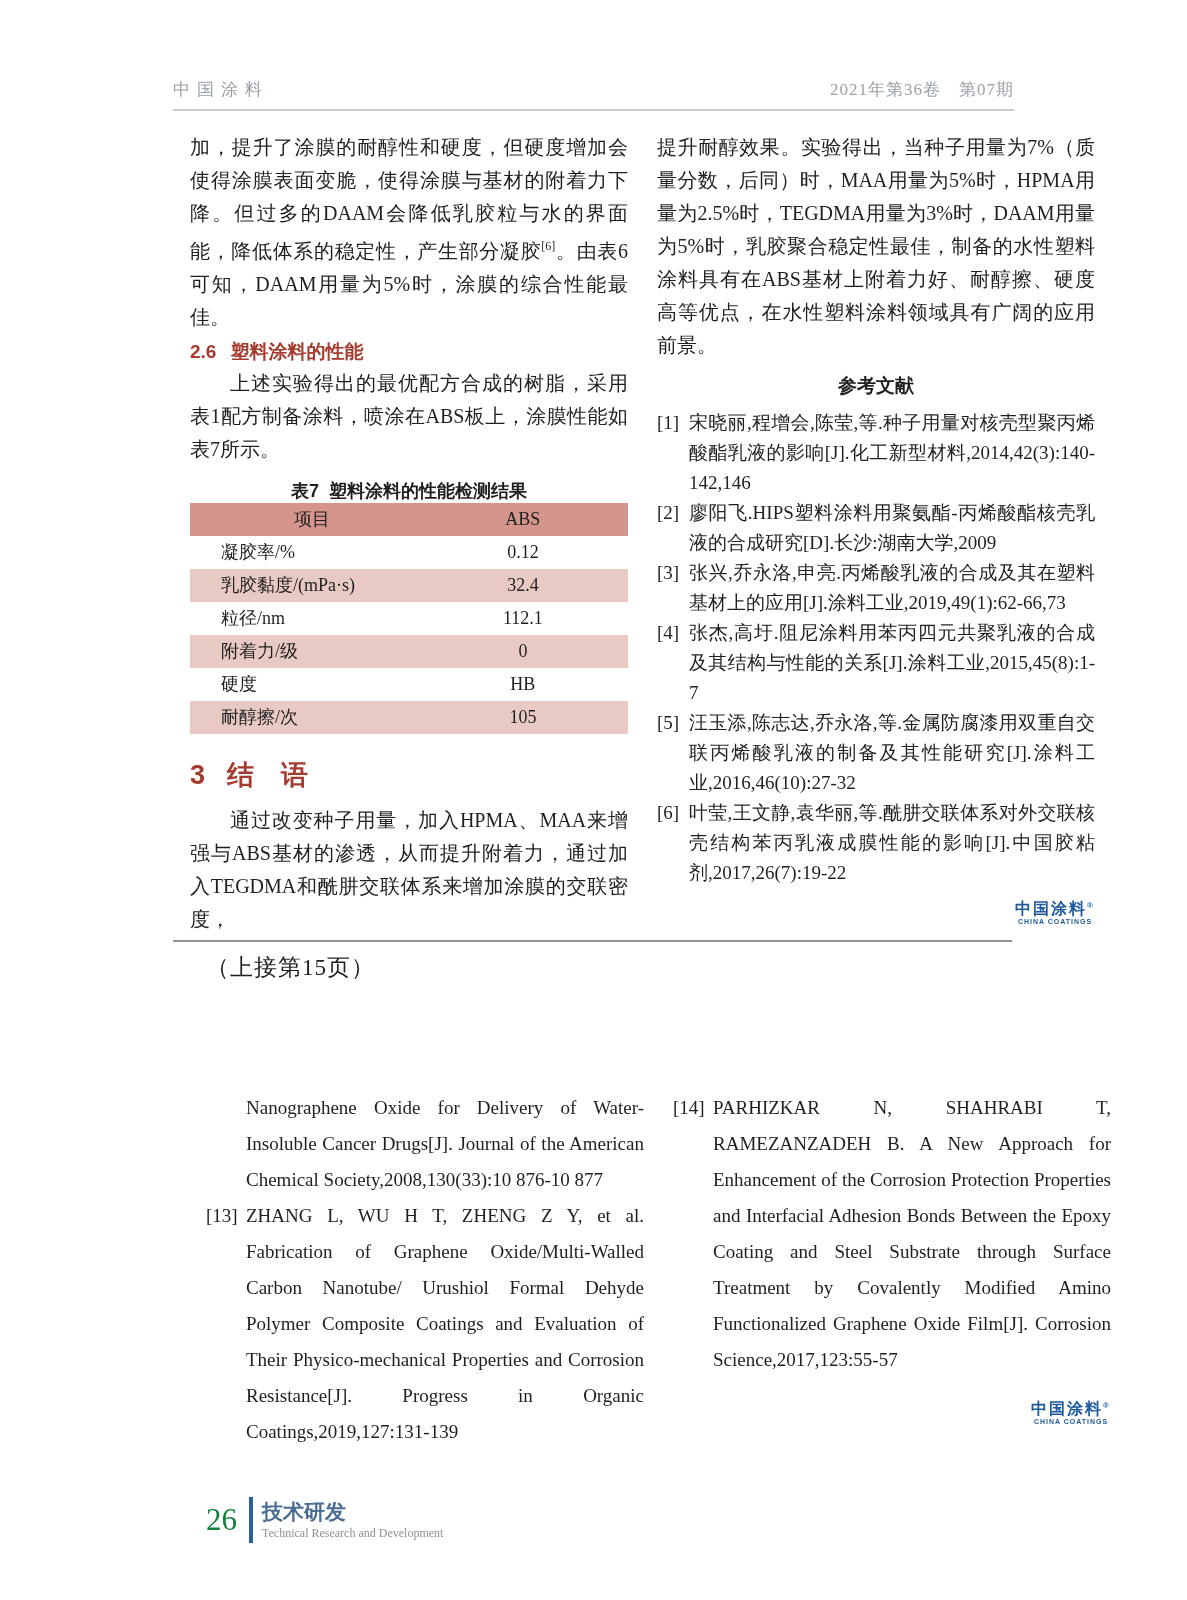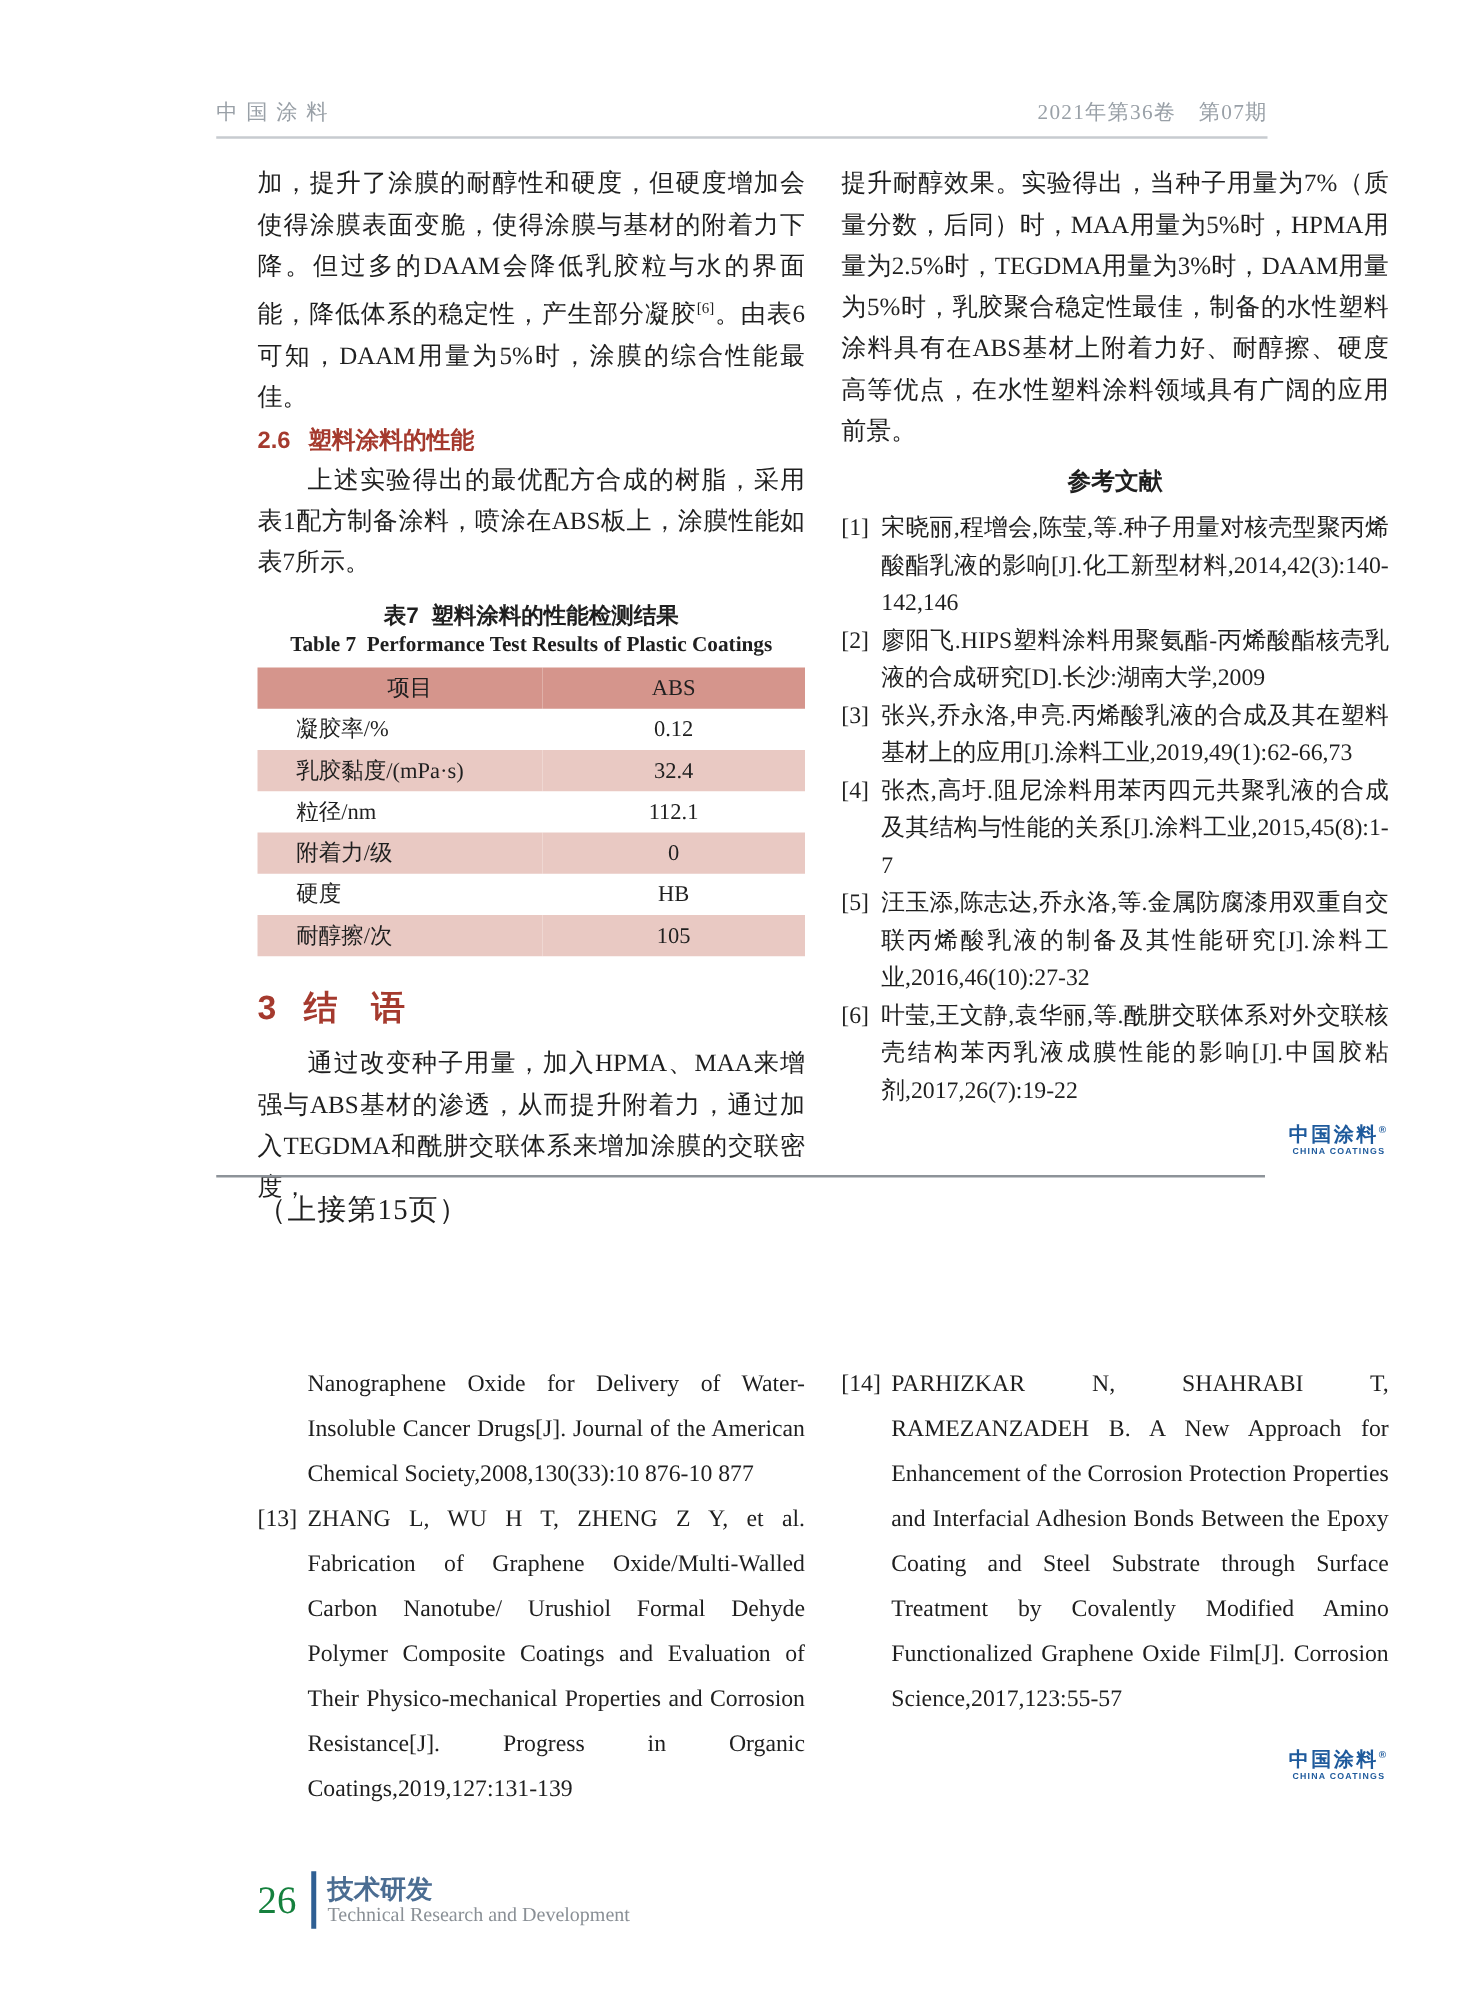--- a/index.html
+++ b/index.html
@@ -14,21 +14,21 @@
   .page-header {
     position:absolute; left:100px; right:100px; top:78px;
     display:flex; justify-content:space-between; align-items:flex-end;
     padding-bottom:8px; border-bottom:2px solid #c7cbd0;
     color:#99a0a7; font-size:17px;
   }
   .journal-name { letter-spacing:7px; }
   .issue-info   { letter-spacing:1px; }
 
   
-  .cols-top { position:absolute; left:133px; top:131px; width:905px; display:flex; gap:29px; }
+  .cols-top { position:absolute; left:117px; top:131px; width:905px; display:flex; gap:29px; }
   .col { width:438px; font-size:20px; line-height:33px; text-align:justify; }
   .para { text-align:justify; }
   .indent { text-indent:2em; }
   sup.ref-sup { font-size:12px; }
 
   .sec-heading {
     color:#a53a2e; font-family:"Liberation Sans", sans-serif; font-weight:bold;
     font-size:19px; line-height:30px; margin-top:3px; text-align:left;
   }
   .sec-heading .sec-num { margin-right:14px; }
@@ -80,21 +80,21 @@
   ul.brefs { list-style:none; }
   ul.brefs li { position:relative; padding-left:40px; text-align:justify; }
   ul.brefs li .ref-num { position:absolute; left:0; }
   .bcol .logo-row { margin-top:22px; }
 
   
   .page-footer { position:absolute; left:133px; top:1496px; display:flex; align-items:center; }
   .page-num { font-size:31px; color:#15803d; margin-right:12px; line-height:48px; }
   .footer-bar { width:4px; height:46px; background:#2e5f93; margin-right:9px; }
   .footer-sec-zh { font-family:"Liberation Sans", sans-serif; font-weight:bold; font-size:21px; color:#4b6d92; line-height:26px; }
-  .footer-sec-en { font-size:16px; color:#8a9096; line-height:16px; }
+  .footer-sec-en { font-size:12px; color:#8a9096; line-height:16px; }
 </style>
 </head>
 <body>
 
 <div class="page">
 
   <div class="page-header">
     <span class="journal-name">中国涂料</span>
     <span class="issue-info">2021年第36卷　第07期</span>
   </div>
@@ -104,21 +104,20 @@
     <div class="col">
       <p class="para"><span>加，提升了涂膜的耐醇性和硬度，但硬度增加会使得涂膜表面变脆，使得涂膜与基材的附着力下降。但过多的DAAM会降低乳胶粒与水的界面能，降低体系的稳定性，产生部分凝胶</span><sup class="ref-sup">[6]</sup><span>。由表6可知，DAAM用量为5%时，涂膜的综合性能最佳。</span></p>
 
       <h3 class="sec-heading">
         <span class="sec-num">2.6</span><span class="sec-title">塑料涂料的性能</span>
       </h3>
 
       <p class="para indent">上述实验得出的最优配方合成的树脂，采用表1配方制备涂料，喷涂在ABS板上，涂膜性能如表7所示。</p>
 
       <div class="tbl-title-zh">表7&nbsp;&nbsp;塑料涂料的性能检测结果</div>
-      <div class="tbl-title-en">Table 7&nbsp;&nbsp;Performance Test Results of Plastic Coatings</div>
 
       <table class="perf">
         <tbody>
           <tr class="hdr">
             <td class="c1">项目</td>
             <td class="c2">ABS</td>
           </tr>
           <tr>
             <td class="c1">凝胶率/%</td>
             <td class="c2">0.12</td>

